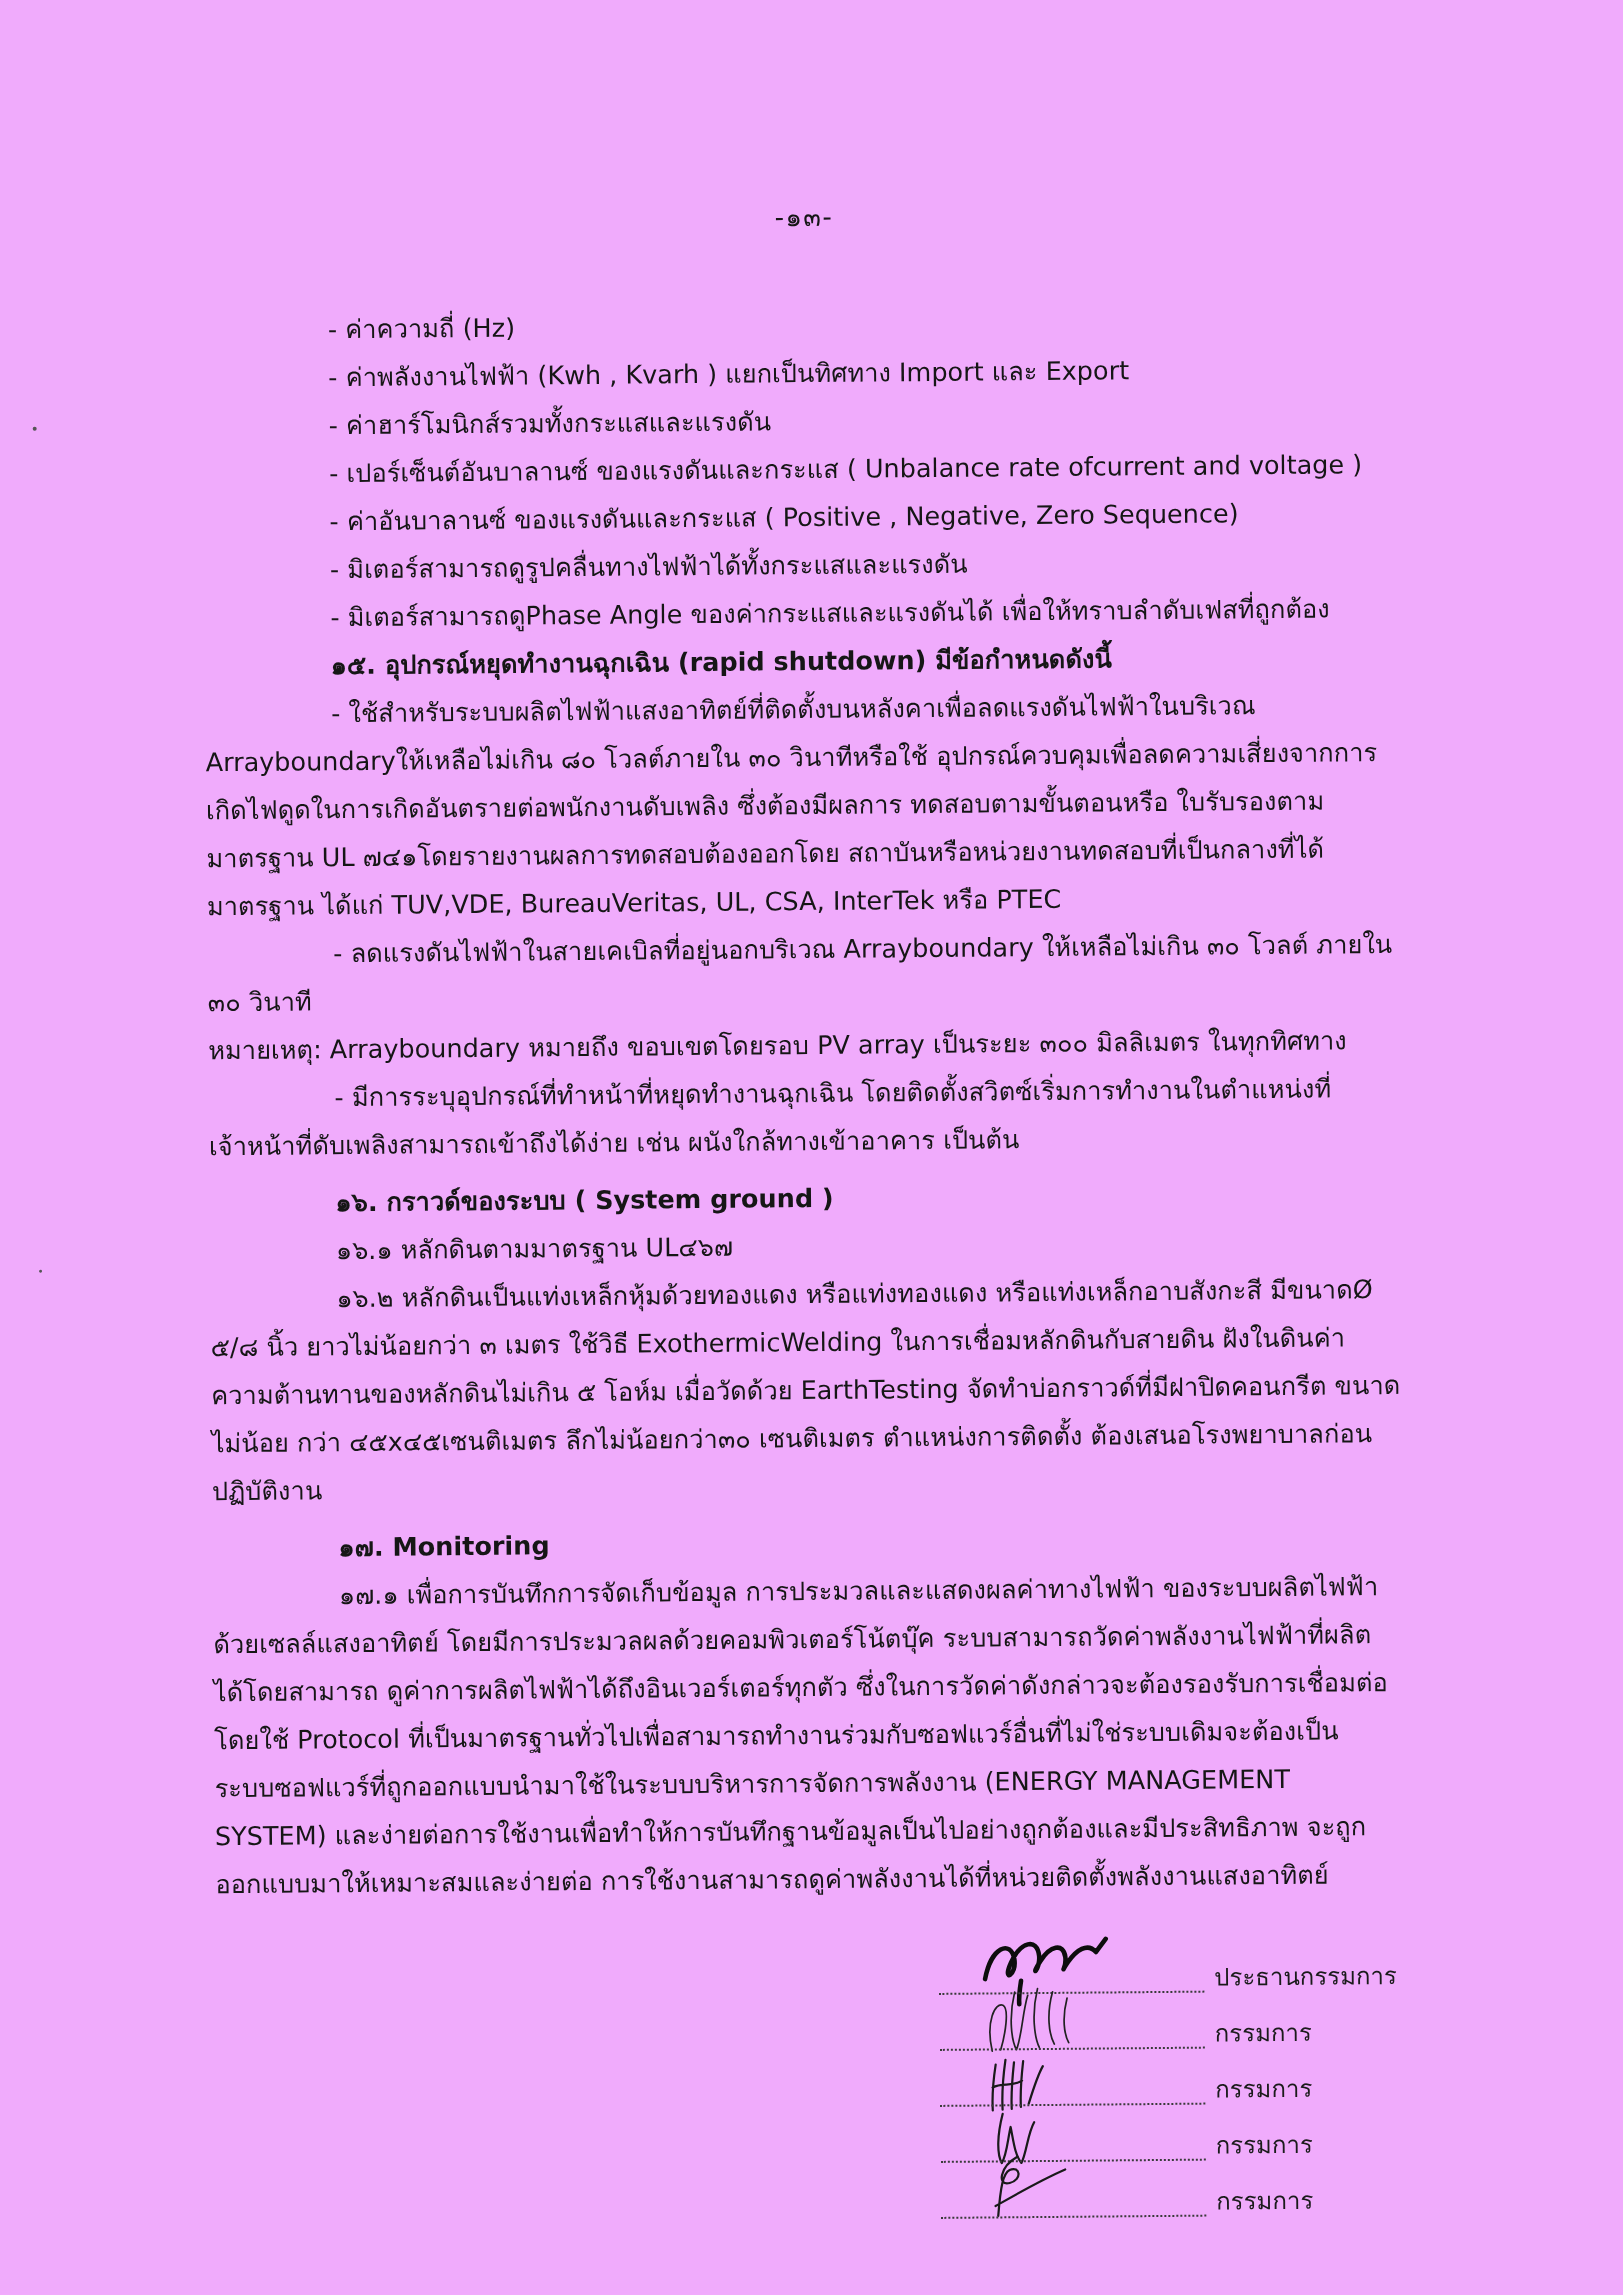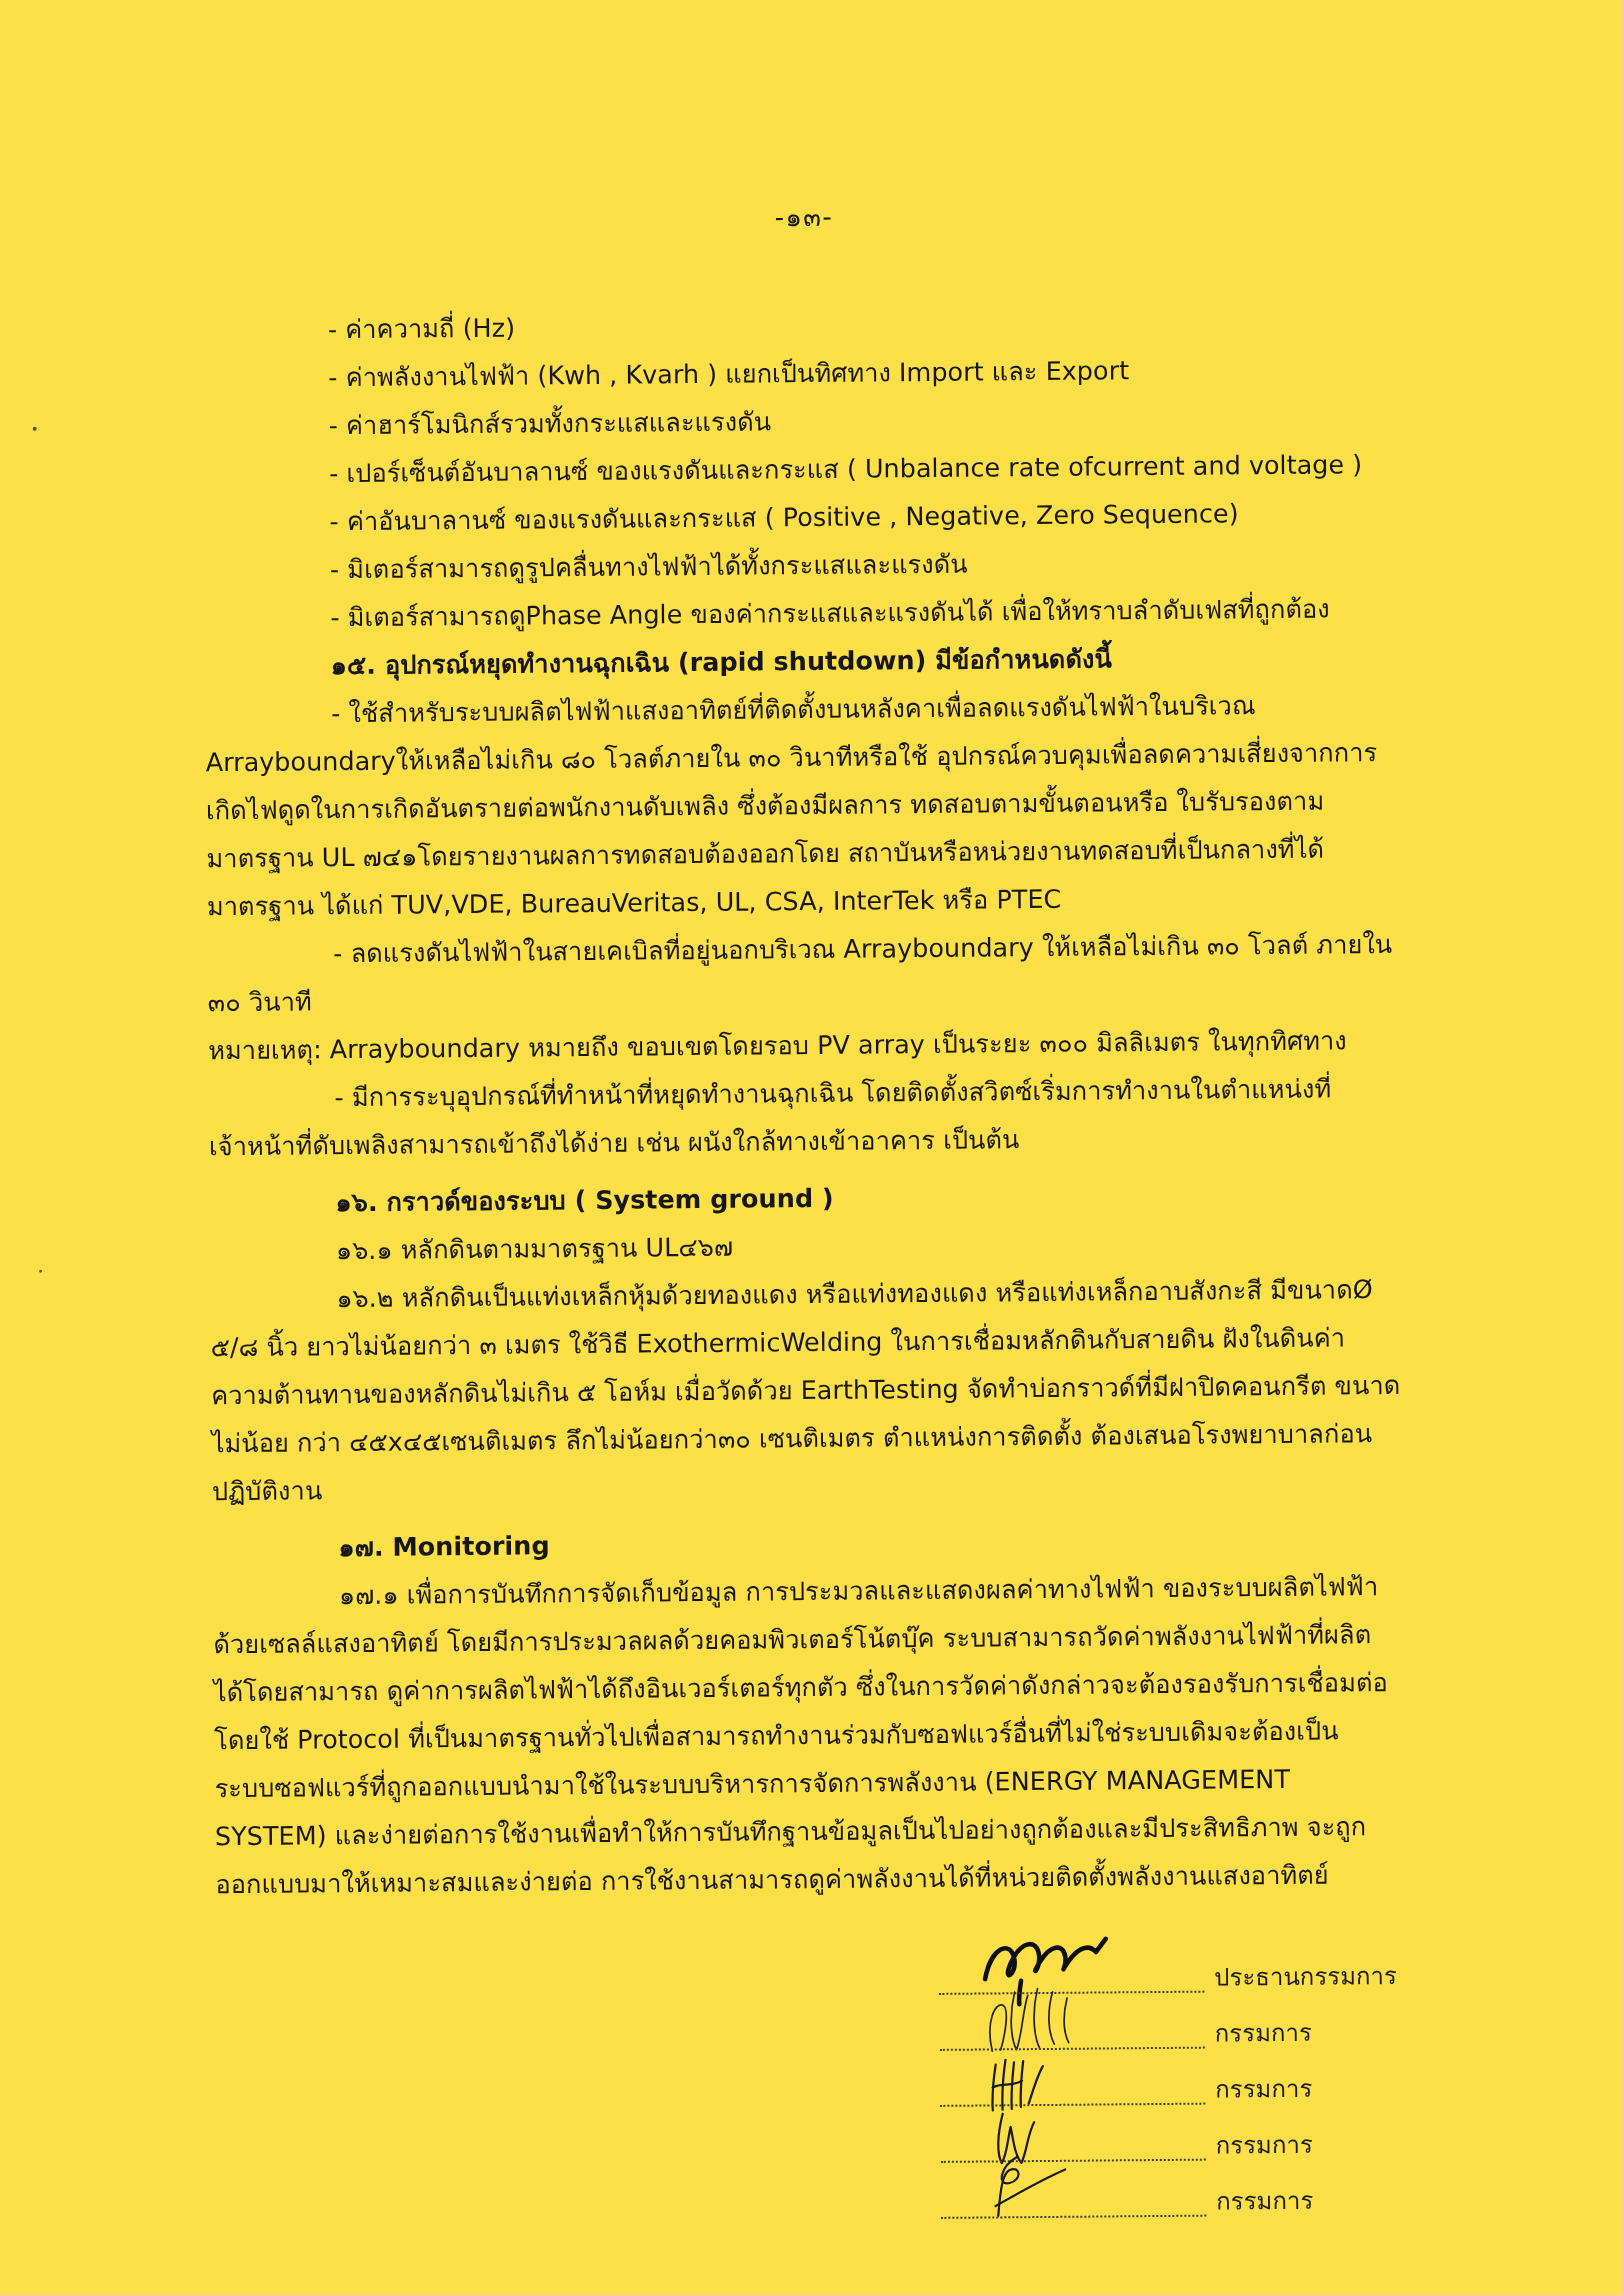--- a/index.html
+++ b/index.html
@@ -1,18 +1,18 @@
 <!DOCTYPE html>
 <html style="font-size:10.5px"><head>
 <meta charset="utf-8">
 <style>
   html,body { margin:0; padding:0; background:#ffffff; }
   .sheet {
     position:relative; width:1624px; height:2295px;
-    background:#fde047; overflow:hidden;
+    background:#f0abfc; overflow:hidden;
     font-family:"DejaVu Sans","Liberation Sans",sans-serif;
     color:#161616;
   }
   .tilt {
     position:absolute; left:0; top:0; width:100%; height:100%;
     transform:rotate(-0.5deg); transform-origin:50% 50%;
   }
   .page-number {
     position:absolute; top:196px; left:0; width:1624px;
     text-align:center; font-size:26px; letter-spacing:1.3px;

